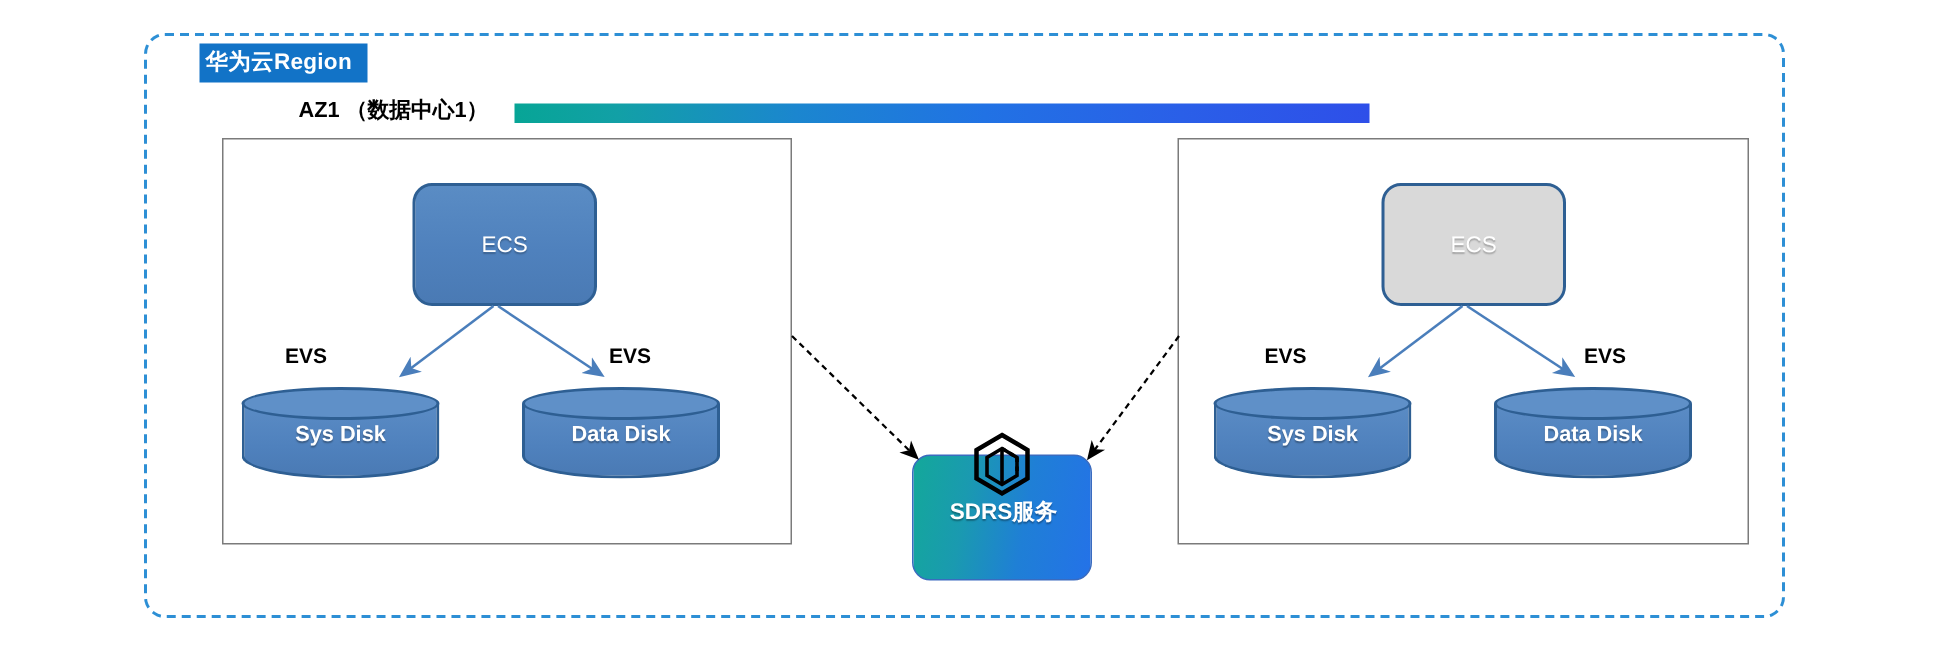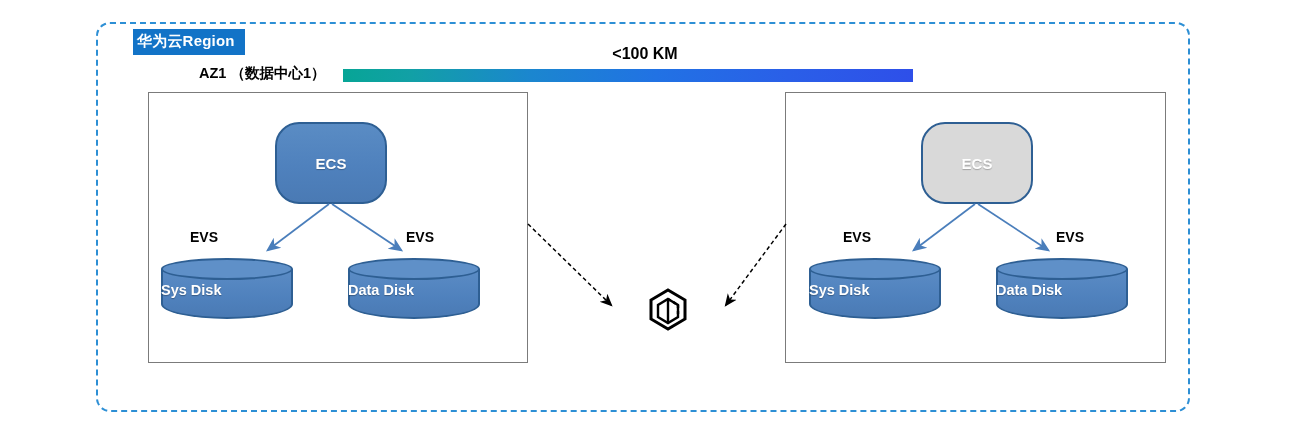--- a/index.html
+++ b/index.html
@@ -82,30 +82,30 @@
     border: 1px solid #7b7b7b;
     box-sizing: border-box;
     background: #ffffff;
   }
   #az1-panel { left: 148px; top: 92px; width: 380px; height: 271px; }
   #az2-panel { left: 785px; top: 92px; width: 381px; height: 271px; }
 
   
   .ecs-box {
     position: absolute;
-    width: 112px;
+    width: 123px;
     height: 82px;
-    border-radius: 24px;
+    border-radius: 13px;
     border: 2px solid #2e5f93;
     box-sizing: border-box;
     display: flex;
     align-items: center;
     justify-content: center;
     font-size: 15px;
-    font-weight: bold;
+    font-weight: normal;
     color: #ffffff;
     text-shadow: 0 1px 1px rgba(0,0,0,0.25);
   }
   .ecs-active {
     background: linear-gradient(180deg, #5a8cc4 0%, #4f81bd 55%, #4a7ab4 100%);
   }
   .ecs-inactive {
     background: #d9d9d9;
   }
   #ecs-az1 { left: 275px; top: 122px; }
@@ -134,21 +134,21 @@
     width: 132px; height: 22px;
     box-sizing: border-box;
     background: #5f90c8;
     border: 2px solid #2e5f93;
     border-radius: 50%;
   }
   .disk .disk-label {
     position: absolute;
     left: 0; top: 24px;
     width: 132px;
-    text-align: left;
+    text-align: center;
     font-size: 14.5px;
     font-weight: bold;
     color: #ffffff;
     text-shadow: 0 1px 1px rgba(0,0,0,0.3);
     z-index: 3;
   }
   #disk-az1-sys  { left: 161px; top: 258px; }
   #disk-az1-data { left: 348px; top: 258px; }
   #disk-az2-sys  { left: 809px; top: 258px; }
   #disk-az2-data { left: 996px; top: 258px; }
@@ -207,21 +207,20 @@
   }
 </style>
 </head>
 <body>
 
 <div id="canvas">
 
   <div class="region-frame"></div>
   <div class="region-tag">华为云Region</div>
 
-  <div class="distance-label" id="distance-label">&lt;100 KM</div>
   <div class="distance-bar"></div>
 
   <div class="az-label" id="az1-label">AZ1 （数据中心1）</div>
 
   <div class="az-panel" id="az1-panel"></div>
   <div class="ecs-box ecs-active" id="ecs-az1">
     <span>ECS</span>
   </div>
   <div class="evs-label" id="evs-az1-sys">EVS</div>
   <div class="evs-label" id="evs-az1-data">EVS</div>
@@ -246,20 +245,23 @@
     <div class="cyl-body"></div>
     <div class="cyl-top"></div>
     <div class="disk-label">Sys Disk</div>
   </div>
   <div class="disk" id="disk-az2-data">
     <div class="cyl-body"></div>
     <div class="cyl-top"></div>
     <div class="disk-label">Data Disk</div>
   </div>
 
+  <div class="sdrs-box">
+    <div class="sdrs-label">SDRS服务</div>
+  </div>
   <svg class="sdrs-icon" viewBox="0 0 46 44">
     <polygon points="23,3 40,13 40,32 23,42 6,32 6,13" fill="none" stroke="#000000" stroke-width="3"></polygon>
     <path d="M23,12 L33,18 L33,30 L23,36 L13,30 L13,18 Z" fill="none" stroke="#000000" stroke-width="2.4"></path>
     <line x1="23" y1="12" x2="23" y2="36" stroke="#000000" stroke-width="2.4"></line>
     <path d="M33,18 L33,30" fill="none" stroke="#000000" stroke-width="2.4" stroke-dasharray="3,3"></path>
     <path d="M23,12 L33,18" fill="none" stroke="#000000" stroke-width="2.4" stroke-dasharray="3,3"></path>
   </svg>
 
   <svg id="arrows">
     <defs>

